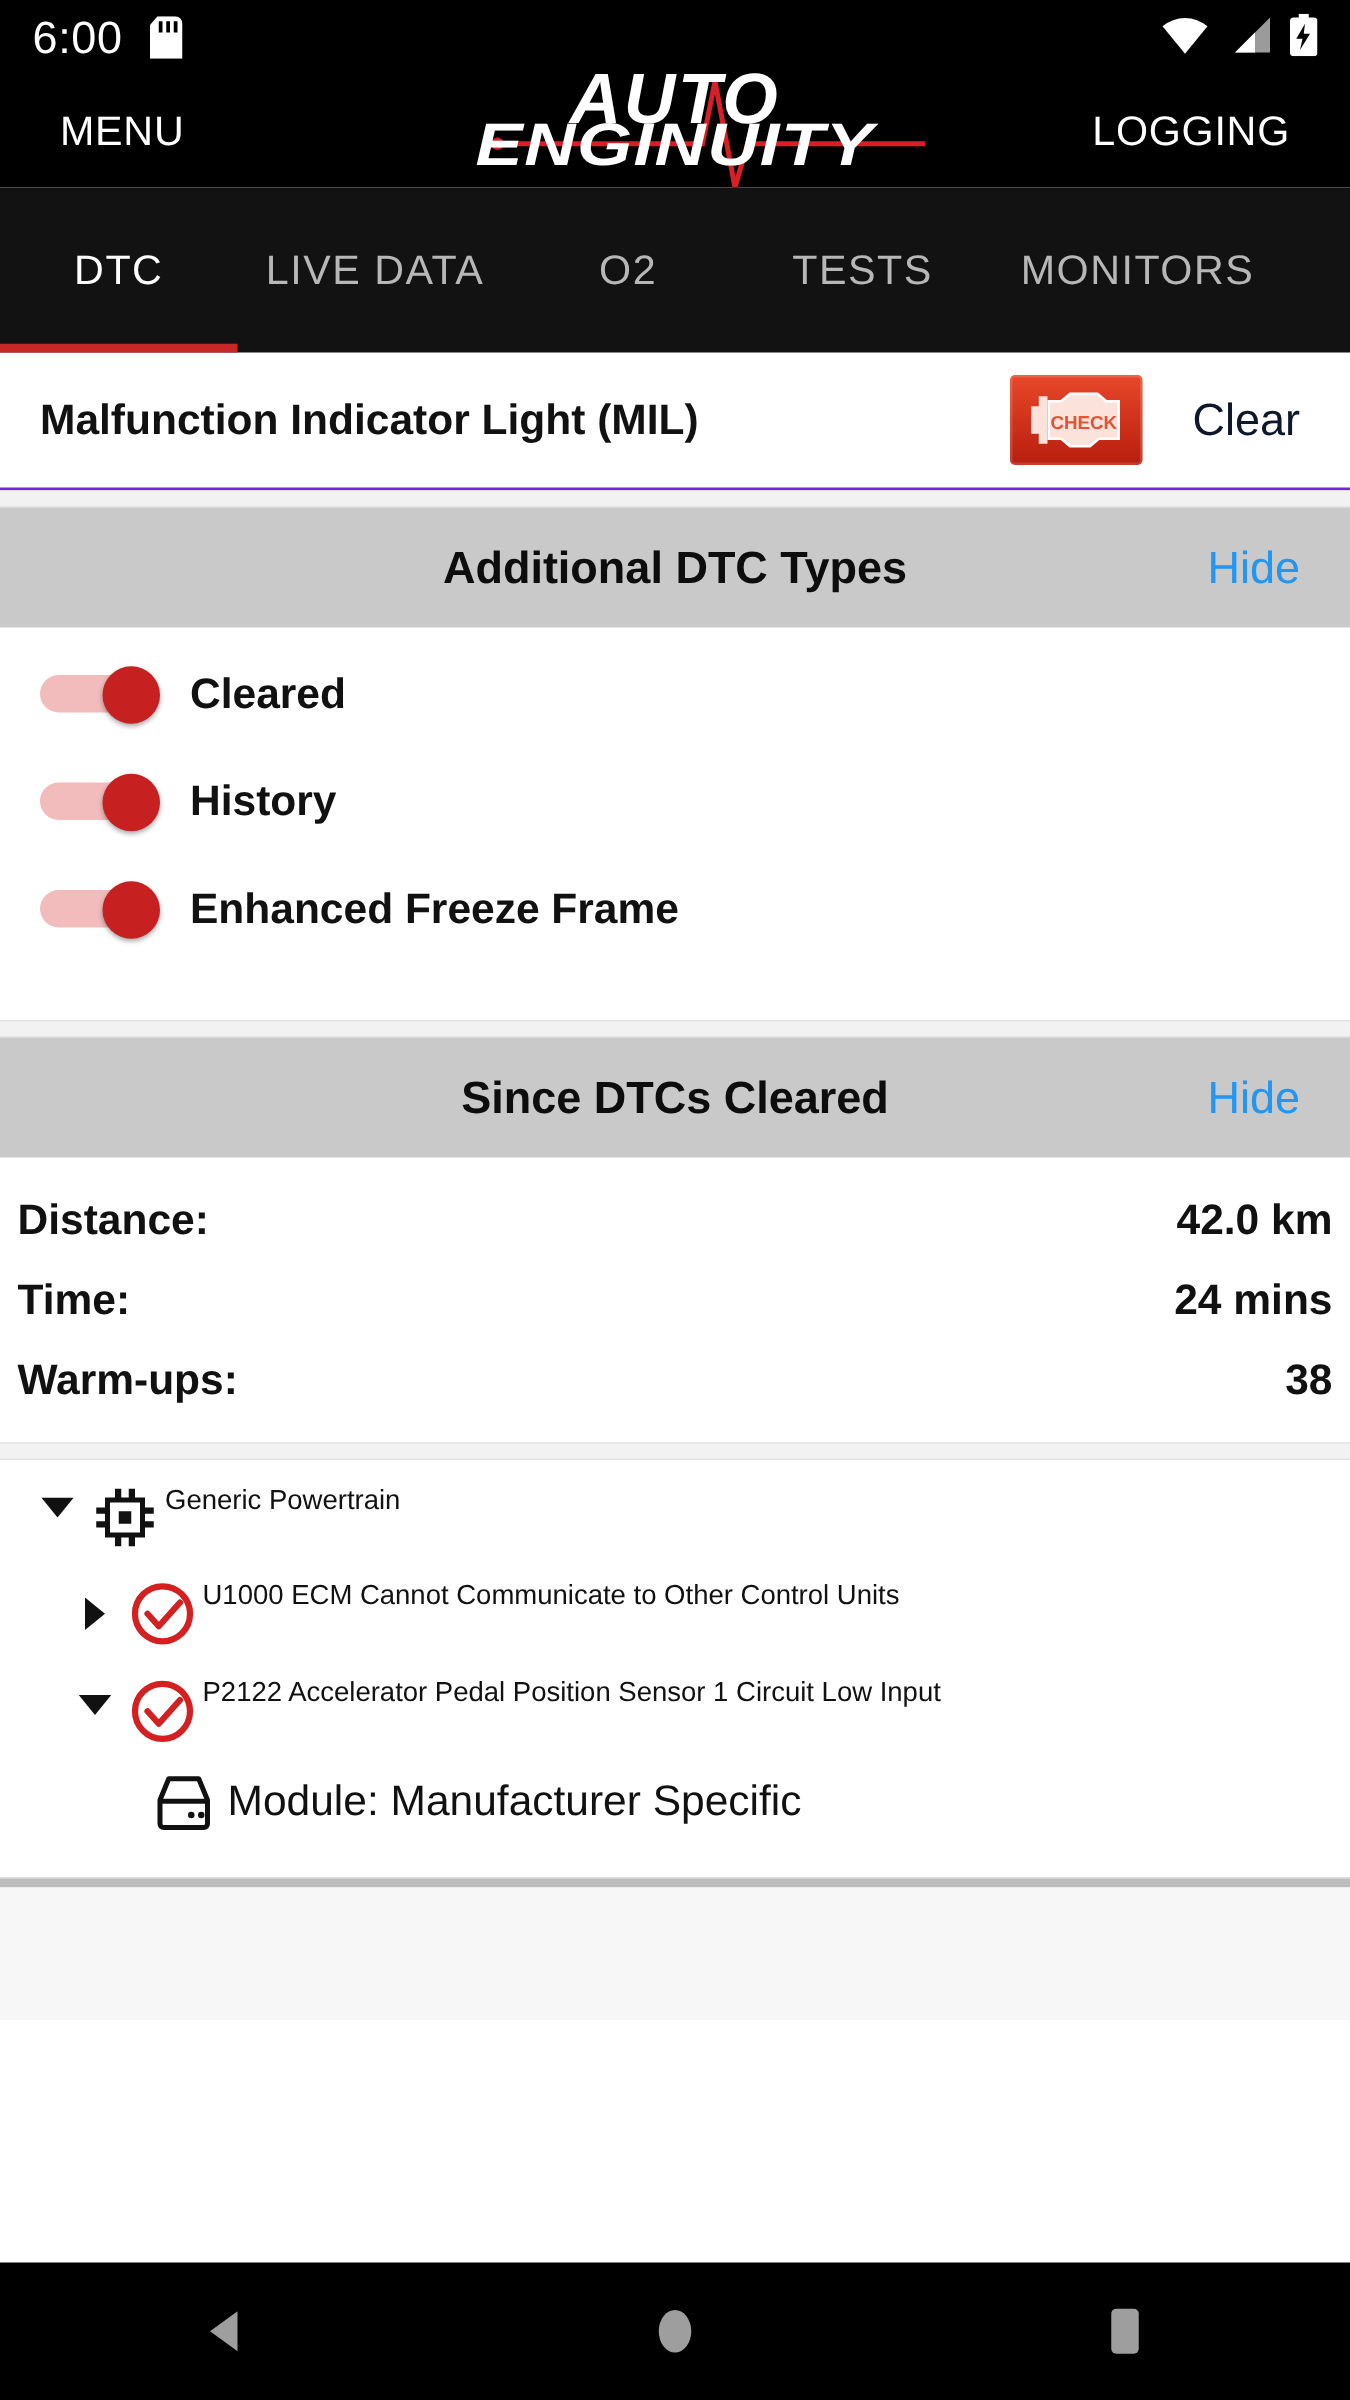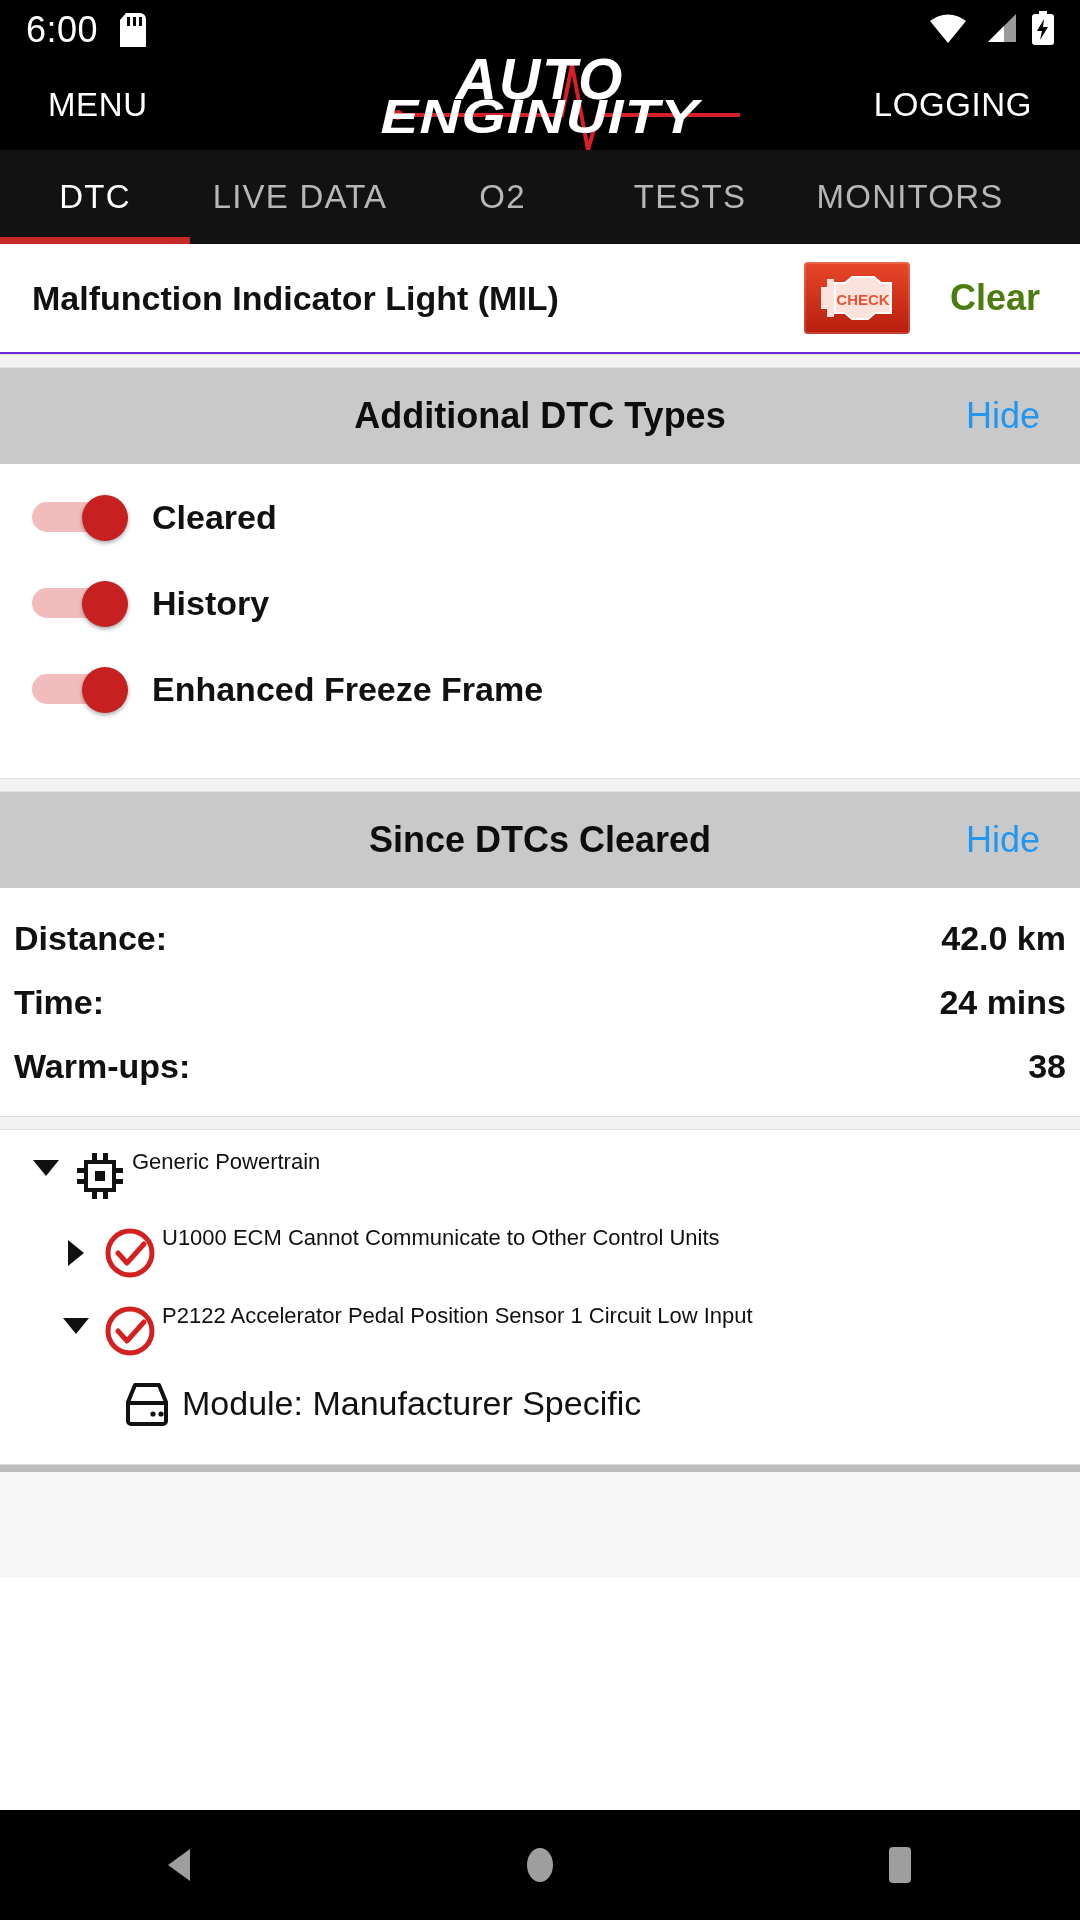--- a/index.html
+++ b/index.html
@@ -38,21 +38,21 @@
     font-family:"Liberation Sans", sans-serif;
     font-weight:700; font-style:italic; color:#fff;
     white-space:nowrap; line-height:1;
   }
   .logo-auto { top:-4px; font-size:57px; letter-spacing:2px; }
   .logo-eng  { top:38px; font-size:48px; letter-spacing:1px; transform:translateX(-50%) scaleX(1.18); }
   .logo-ekg { position:absolute; left:0; top:0; width:400px; height:100px; }
 
   
   .tabbar {
-    height:94px; background:#121212;
+    height:132px; background:#121212;
     display:flex; align-items:center;
     position:relative;
   }
   .tab {
     flex:0 0 auto; text-align:center;
     font-size:33px; letter-spacing:1.2px;
     color:#b7b7b7; font-weight:400;
   }
   .tab.active { color:#fff; font-weight:500; }
   .tab-underline {
@@ -69,21 +69,21 @@
     border-bottom:2px solid #6d28d9;
   }
   .mil-label { font-size:34px; font-weight:700; color:#111; }
   .mil-right { margin-left:auto; display:flex; align-items:center; gap:40px; }
   .mil-icon {
     width:106px; height:72px; border-radius:4px;
     background:linear-gradient(#e8482a,#b81e0e);
     display:flex; align-items:center; justify-content:center;
     box-shadow:inset 0 0 0 2px rgba(255,255,255,.15);
   }
-  .clear-link { font-size:36px; color:#4d7c0f; font-weight:700; padding-right:8px;}
+  .clear-link { font-size:36px; color:#0f172a; font-weight:400; padding-right:8px;}
 
   .gap { height:14px; background:#f2f2f2; border-top:1px solid #e0e0e0; border-bottom:1px solid #e0e0e0;}
 
   .section-header {
     height:96px; background:#c9c9c9;
     display:flex; align-items:center; justify-content:center;
     position:relative;
   }
   .section-header .title { font-size:36px; font-weight:700; color:#0d0d0d; }
   .section-header .hide {

